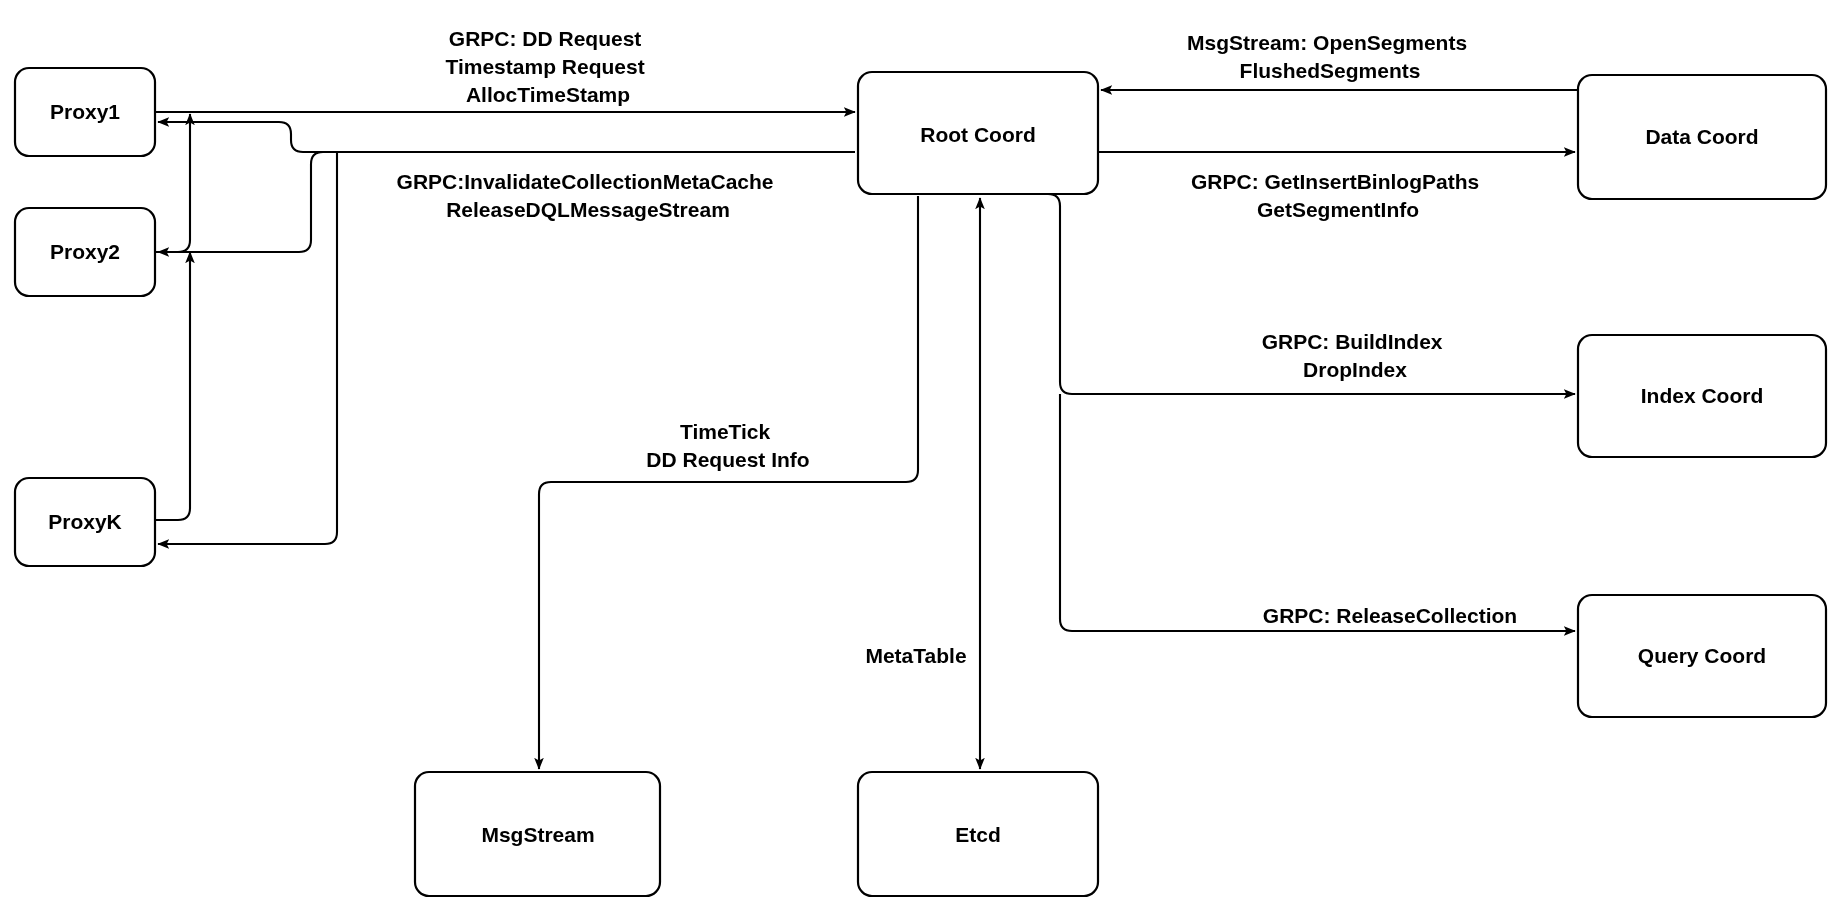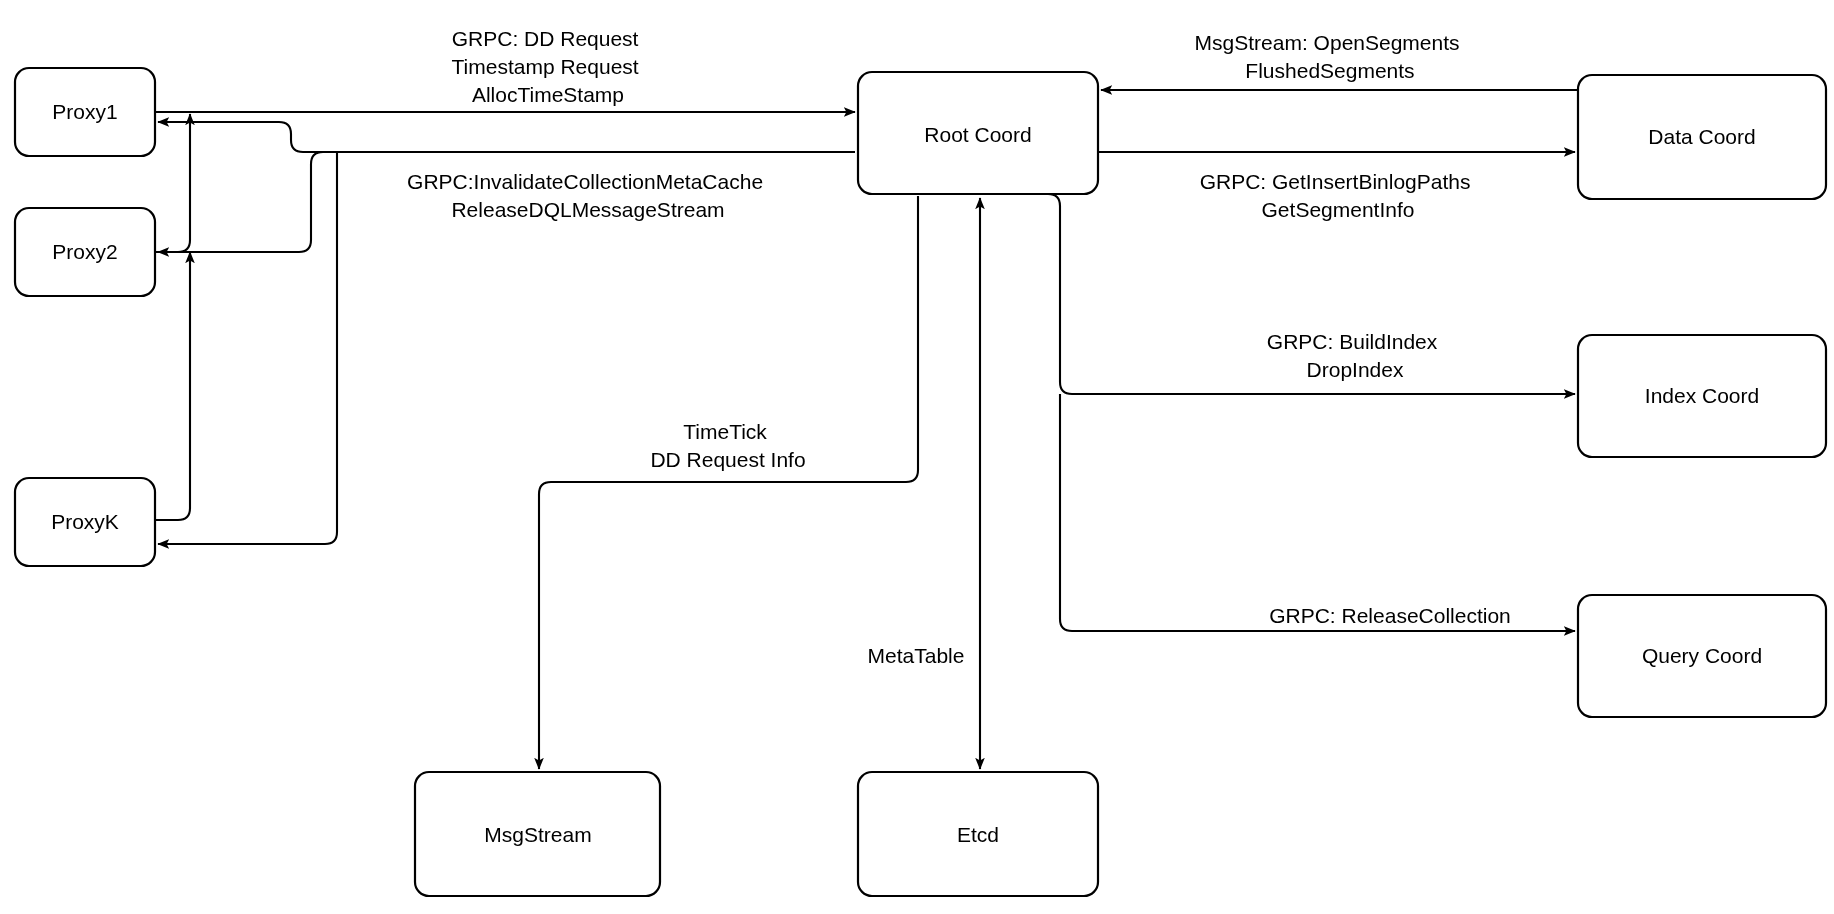--- a/index.html
+++ b/index.html
@@ -11,20 +11,21 @@
     width: 1834px;
     height: 914px;
     overflow: hidden;
     font-family: "Liberation Sans", sans-serif;
   }
   #diagram-root {
     position: relative;
     width: 1834px;
     height: 914px;
     background: #ffffff;
+    font-weight: bold;
   }
   svg#arch-svg {
     position: absolute;
     top: 0;
     left: 0;
     width: 1834px;
     height: 914px;
     display: block;
   }
   .node-rect {

